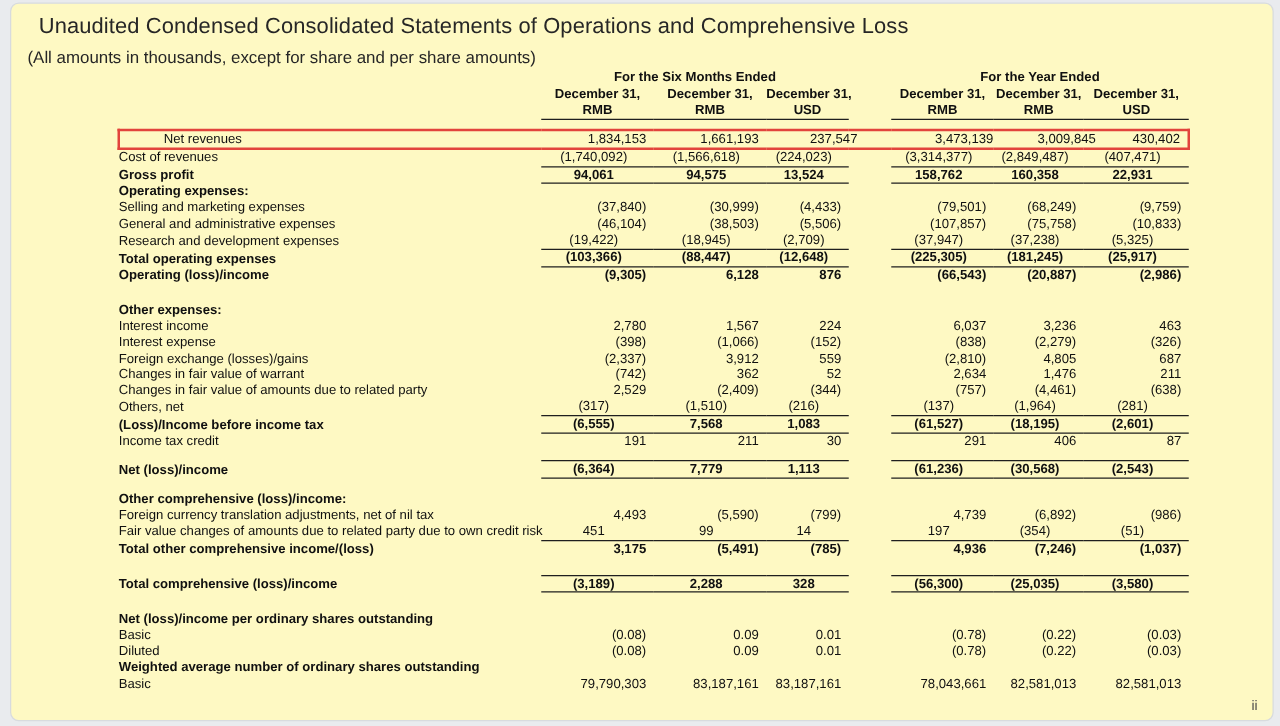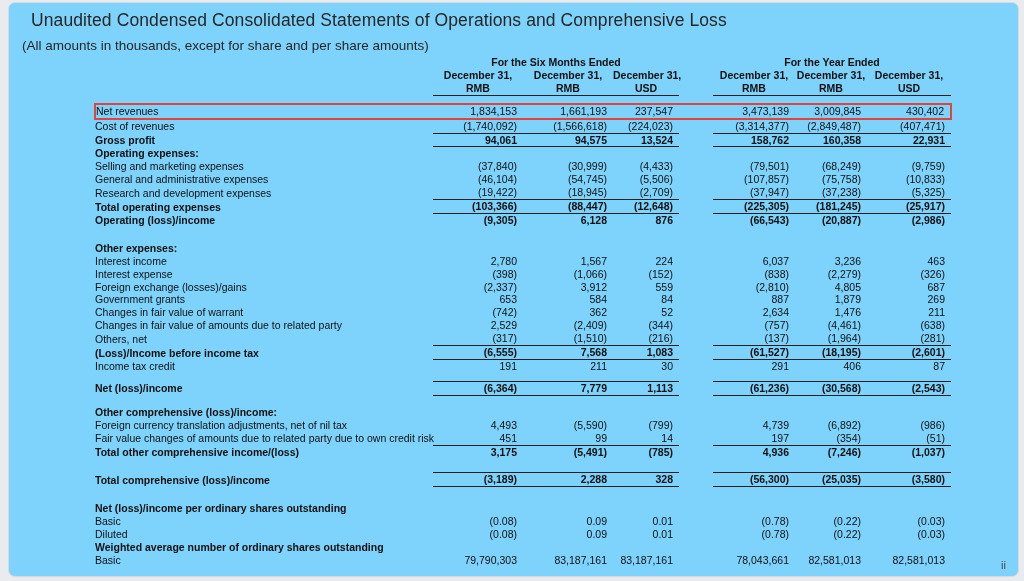--- a/index.html
+++ b/index.html
@@ -4,21 +4,21 @@
 <style>
   html,body{margin:0;padding:0;}
   body{
     width:1024px;height:581px;position:relative;
     background:#e9ebee;
     font-family:"Liberation Sans", sans-serif;
     -webkit-font-smoothing:antialiased;
   }
   .page{
     position:absolute;left:8px;top:2px;right:5px;bottom:4px;
-    background:#7dd3fc;border:1px solid #d8dbde;border-radius:7px;
+    background:#fef9c3;border:1px solid #d8dbde;border-radius:7px;
     overflow:hidden;
   }
   .title{
     position:absolute;left:22px;top:7px;
     font-size:17.5px;color:#262626;letter-spacing:.1px;white-space:nowrap;
   }
   .subtitle{
     position:absolute;left:13px;top:35px;
     font-size:13.5px;color:#262626;white-space:nowrap;
   }
@@ -29,25 +29,25 @@
   }
   td{
     padding:0;height:12.9px;line-height:12.9px;
     white-space:nowrap;overflow:visible;vertical-align:bottom;
   }
   thead td{font-weight:bold;text-align:center;}
   .lbl{text-align:left;}
   .num{text-align:right;padding-right:6px;}
   .ctr{}
   .b{font-weight:bold;}
-  .bb{border-bottom:1.2px solid #1f1f1f;}
+  .bb{border-bottom:1.2px solid #1f1f1f;text-align:center;}
   .bt{border-top:1.2px solid #1f1f1f;}
   .gl{border-bottom:1.5px solid #1f1f1f;}  
   tr.spacer td{border:none;}
-  tr.hl td{border-top:2px solid var(--red);border-bottom:2px solid var(--red);}
+  tr.hl td{border-top:2px solid var(--red);border-bottom:2px solid var(--red);padding-left:35px;}
   tr.hl td:first-child{border-left:2px solid var(--red);}
   tr.hl td:last-child{border-right:2px solid var(--red);}
   .pagenum{
     position:absolute;right:12px;bottom:5px;
     font-size:11px;color:#4a4a4a;margin-top:42px;
   }
 </style>
 </head>
 <body>
 
@@ -145,21 +145,21 @@
             <td class="num">(30,999)</td>
             <td class="num">(4,433)</td>
             <td></td>
             <td class="num">(79,501)</td>
             <td class="num">(68,249)</td>
             <td class="num">(9,759)</td>
           </tr>
           <tr>
             <td class="lbl">General and administrative expenses</td>
             <td class="num">(46,104)</td>
-            <td class="num">(54,745)</td>
+            <td class="num">(38,503)</td>
             <td class="num">(5,506)</td>
             <td></td>
             <td class="num">(107,857)</td>
             <td class="num">(75,758)</td>
             <td class="num">(10,833)</td>
           </tr>
           <tr>
             <td class="lbl">Research and development expenses</td>
             <td class="num bb">(19,422)</td>
             <td class="num bb">(18,945)</td>
@@ -224,30 +224,20 @@
           </tr>
           <tr>
             <td class="lbl">Foreign exchange (losses)/gains</td>
             <td class="num">(2,337)</td>
             <td class="num">3,912</td>
             <td class="num">559</td>
             <td></td>
             <td class="num">(2,810)</td>
             <td class="num">4,805</td>
             <td class="num">687</td>
-          </tr>
-          <tr>
-            <td class="lbl">Government grants</td>
-            <td class="num">653</td>
-            <td class="num">584</td>
-            <td class="num">84</td>
-            <td></td>
-            <td class="num">887</td>
-            <td class="num">1,879</td>
-            <td class="num">269</td>
           </tr>
           <tr>
             <td class="lbl">Changes in fair value of warrant</td>
             <td class="num">(742)</td>
             <td class="num">362</td>
             <td class="num">52</td>
             <td></td>
             <td class="num">2,634</td>
             <td class="num">1,476</td>
             <td class="num">211</td>

